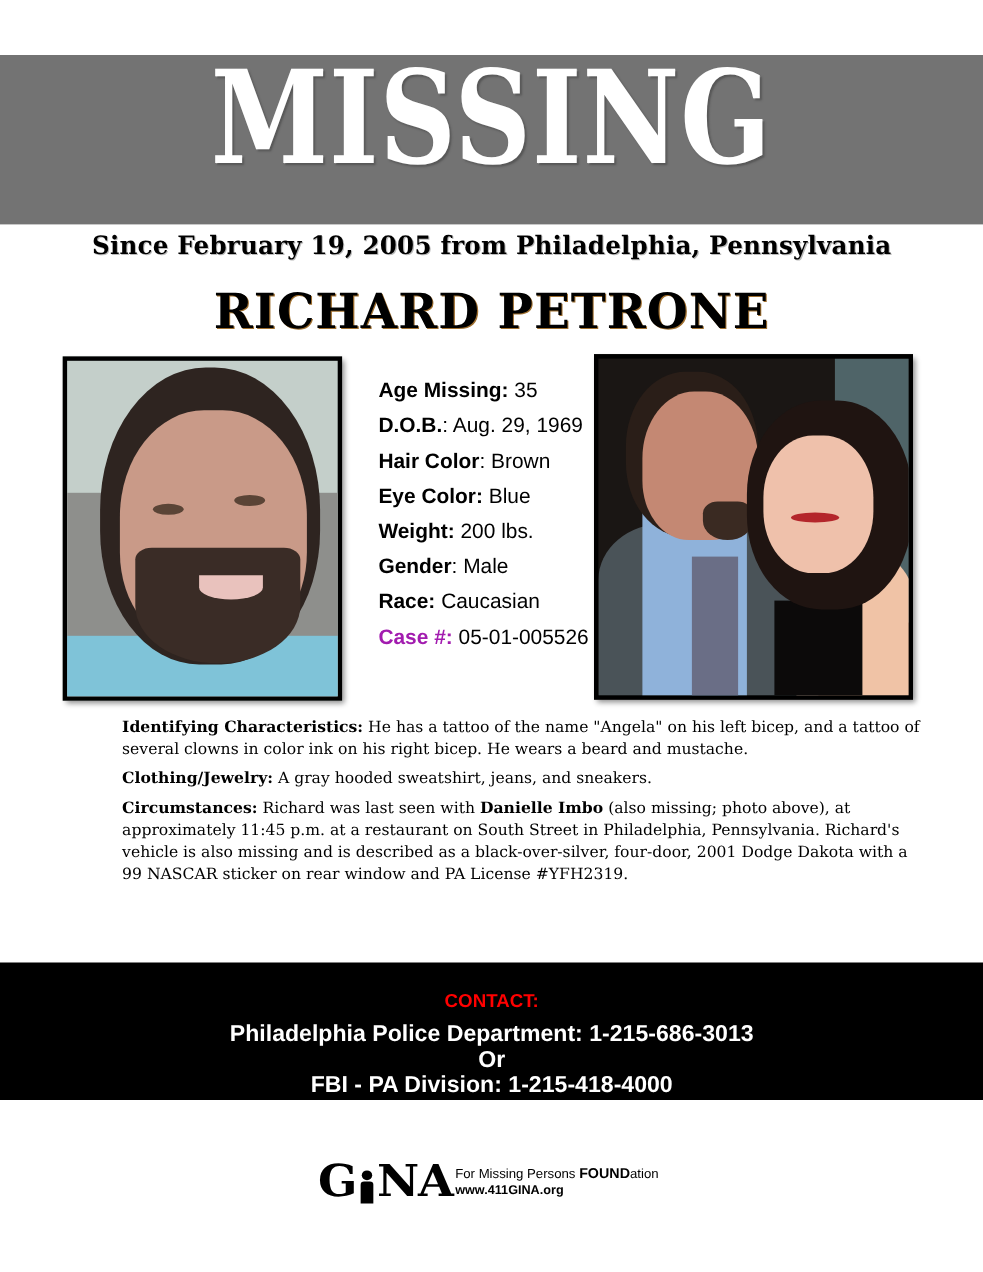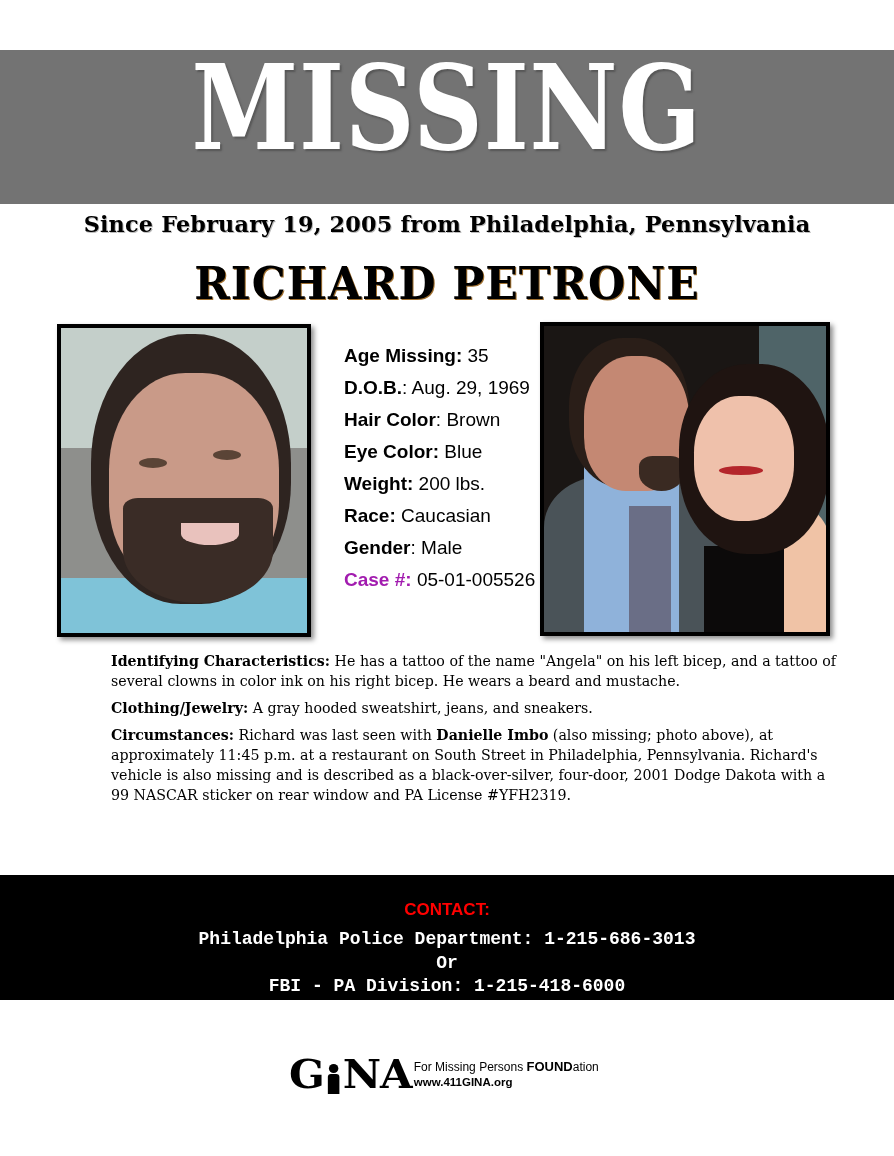--- a/index.html
+++ b/index.html
@@ -66,21 +66,21 @@
     .desc p { margin-bottom: 7px; margin-left: 48px; }
     .desc .lbl { font-weight: bold; }
     .desc .bold { font-weight: bold; }
 
     .contact {
       position: absolute; left: 0; top: 875px; width: 894px; height: 125px;
       background: #000; color: #fff; text-align: center;
       font-weight: bold;
     }
     .contact-title { color: #ff0000; font-size: 17px; margin-top: 25px; line-height: 20px; }
-    .contact-line { font-size: 18px; line-height: 23.5px; font-family: Liberation Mono, monospace; }
+    .contact-line { font-size: 21px; line-height: 23.5px; }
     .contact-line.first { margin-top: 8px; }
 
     .footer {
       position: absolute; left: 289px; top: 1052px; height: 44px; width: 340px;
       display: flex; align-items: center;
     }
     .logo {
       font-family: "DejaVu Serif", serif; font-weight: bold; font-size: 40px;
       letter-spacing: -1px; line-height: 1; transform: scaleX(1.05);
       transform-origin: left center;
@@ -127,24 +127,24 @@
   <div class="stat-row">
     <span class="stat-label">Hair Color</span><span>:  Brown</span>
   </div>
   <div class="stat-row">
     <span class="stat-label">Eye Color:</span><span>  Blue</span>
   </div>
   <div class="stat-row">
     <span class="stat-label">Weight:</span><span>  200 lbs.</span>
   </div>
   <div class="stat-row">
-    <span class="stat-label">Race:</span><span>  Caucasian</span>
+    <span class="stat-label">Gender</span><span>:  Male</span>
   </div>
   <div class="stat-row">
-    <span class="stat-label">Gender</span><span>:  Male</span>
+    <span class="stat-label">Race:</span><span>  Caucasian</span>
   </div>
   <div class="stat-row">
     <span class="stat-label red">Case #:</span><span>  05-01-005526</span>
   </div>
 </div>
 
 <div class="photo photo-right" title="Richard Petrone with Danielle Imbo">
   <div class="ph" style="left:215px;top:0;width:75px;height:240px;background:#4f6468;"></div>
 
   <div class="ph" style="left:0;top:150px;width:200px;height:170px;background:#4a5358;border-radius:30% 30% 0 0;"></div>
@@ -171,21 +171,21 @@
   </p>
   <p>
     <span class="lbl">Circumstances:</span><span>  Richard was last seen with </span><span class="bold">Danielle Imbo</span><span> (also missing; photo above), at approximately 11:45 p.m. at a restaurant on South Street in Philadelphia, Pennsylvania. Richard's vehicle is also missing and is described as a black-over-silver, four-door, 2001 Dodge Dakota with a 99 NASCAR sticker on rear window and PA License #YFH2319.</span>
   </p>
 </div>
 
 <div class="contact">
   <div class="contact-title">CONTACT:</div>
   <div class="contact-line first">Philadelphia Police Department: 1-215-686-3013</div>
   <div class="contact-line">Or</div>
-  <div class="contact-line">FBI - PA Division: 1-215-418-6000</div>
+  <div class="contact-line">FBI - PA Division: 1-215-418-4000</div>
 </div>
 
 <div class="footer">
   <div class="logo">
     <span>G</span>
     <span class="logo-i">
       <span class="head"></span>
         <span class="body"></span>
     </span>
     <span>NA</span>

